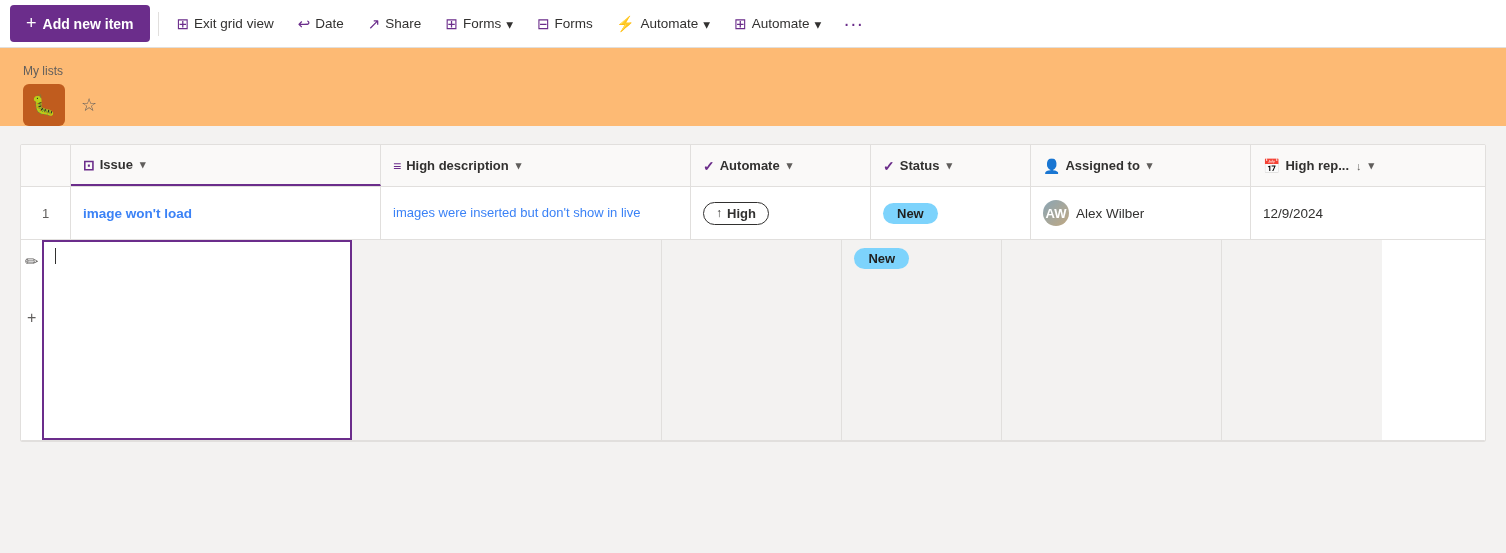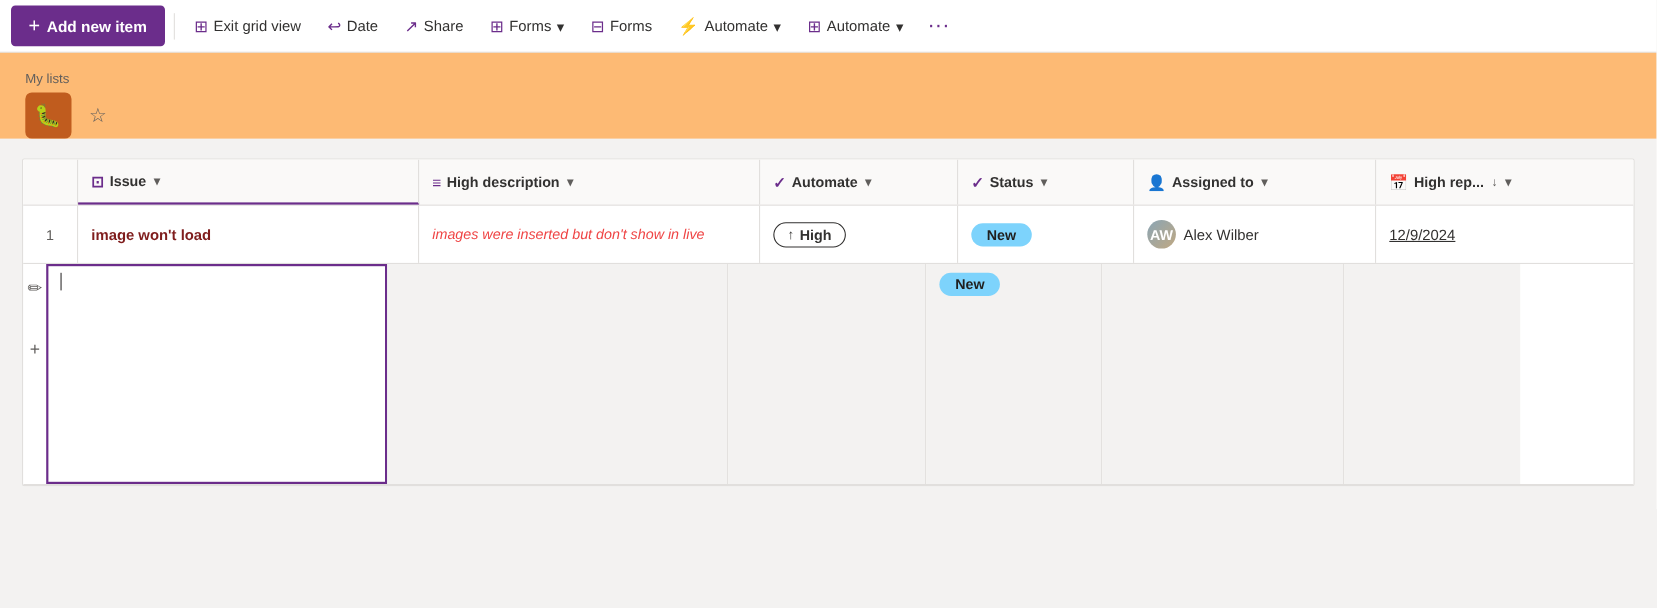--- a/index.html
+++ b/index.html
@@ -131,35 +131,34 @@
       align-items: stretch;
     }
     .grid-cell {
       display: flex;
       align-items: center;
       padding: 8px 12px;
       border-right: 1px solid #e1dfdd;
       font-size: 13.5px;
       min-height: 52px;
     }
-    .grid-cell:last-child { border-right: none; text-decoration: underline; }
+    .grid-cell:last-child { border-right: none; }
     .grid-cell.row-num {
       justify-content: center;
       color: #605e5c;
       font-size: 13px;
     }
     .grid-cell.issue-cell {
       font-weight: 700;
-      color: #7f1d1d;
+      color: #3b82f6;
     }
     .grid-cell.desc-cell {
-      color: #ef4444;
+      color: #3b82f6;
       font-size: 13px;
       line-height: 1.4;
-      font-style: italic;
     }
 
     
     .priority-badge {
       display: flex;
       align-items: center;
       gap: 5px;
       border: 1.5px solid #323130;
       border-radius: 20px;
       padding: 3px 12px;

